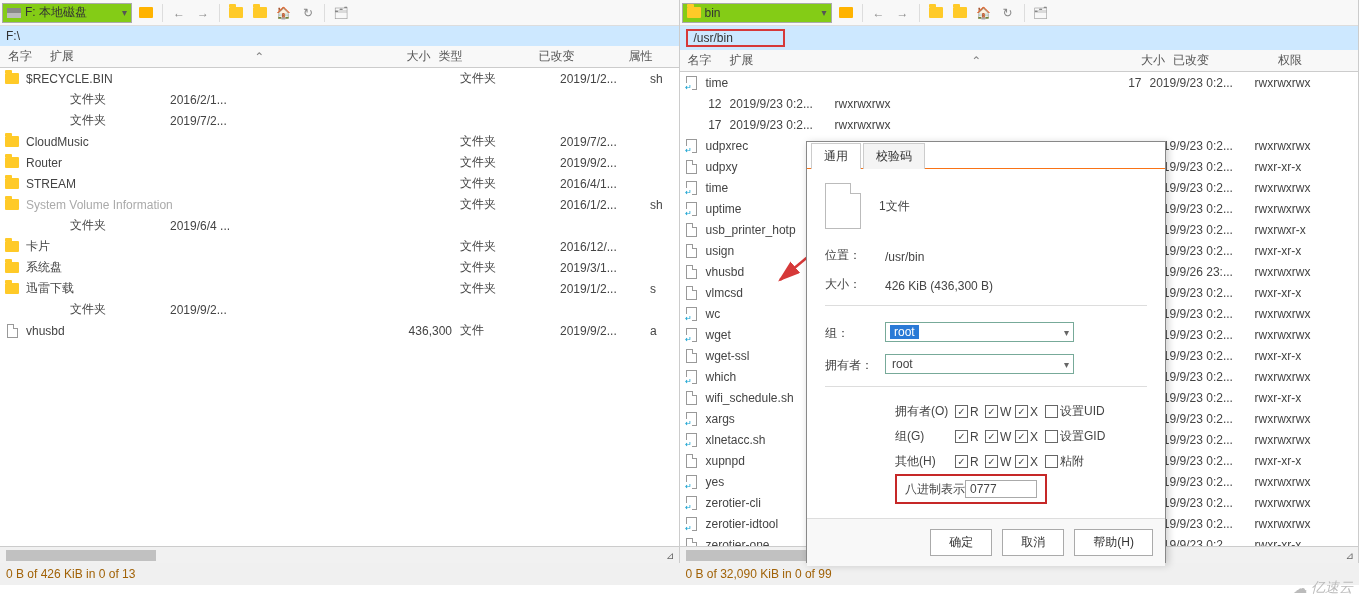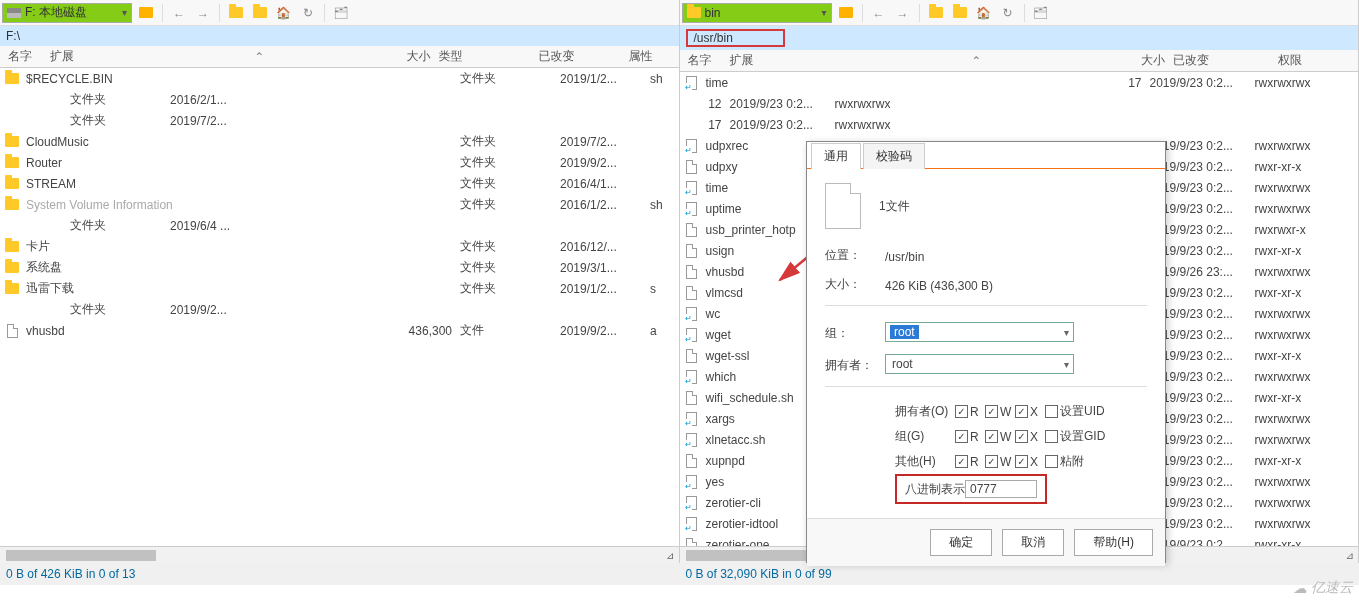--- a/index.html
+++ b/index.html
@@ -36,21 +36,21 @@
 .link-ic::before { content:"↵"; position: absolute; bottom: -3px; left: -2px; font-size: 8px; color: #09c; background: #fff; }
 .cell-name { flex: 0 0 390px; display: flex; align-items: center; }
 .cell-name.r { flex: 0 0 420px; }
 .cell-size { flex: 0 0 70px; text-align: right; padding-right: 8px; }
 .cell-type { flex: 0 0 100px; }
 .cell-date { flex: 0 0 90px; }
 .cell-attr { flex: 0 0 50px; }
 .scroll-bottom { height: 17px; background: #f1f1f1; border-top: 1px solid #ccc; display: flex; align-items: center; }
 .sb-thumb { width: 150px; height: 11px; background: #c1c1c1; margin-left: 6px; }
 .sb-tri { margin-left: auto; margin-right: 4px; color: #666; font-size: 10px; }
-.status { background: #f0f0f0; height: 22px; display: flex; align-items: center; font-size: 12px; color: #0369a1; }
+.status { background: #f0f0f0; height: 22px; display: flex; align-items: center; font-size: 12px; color: #a16207; }
 .status-half { width: 50%; padding-left: 6px; }
 .watermark { position: absolute; right: 6px; bottom: 6px; font-size: 14px; color: #bbb; font-style: italic; display: flex; align-items: center; gap: 4px; }
 .dialog { position: absolute; left: 806px; top: 141px; width: 360px; height: 422px; background: #fff; border: 1px solid #888; box-shadow: 2px 2px 8px rgba(0,0,0,.2); display: flex; flex-direction: column; }
 .dlg-title { display: flex; align-items: center; padding: 6px 8px; font-size: 12px; }
 .dlg-title .t { flex: 1; }
 .dlg-title .q { margin-right: 14px; }
 .dlg-title .x { font-size: 14px; }
 .tabs { display: flex; border-bottom: 1px solid #f97316; padding: 0 4px; }
 .tab { padding: 4px 12px; border: 1px solid #ccc; border-bottom: none; background: #fff; margin-right: 2px; position: relative; top: 1px; font-size: 12px; }
 .tab.active { background: #fff; }

